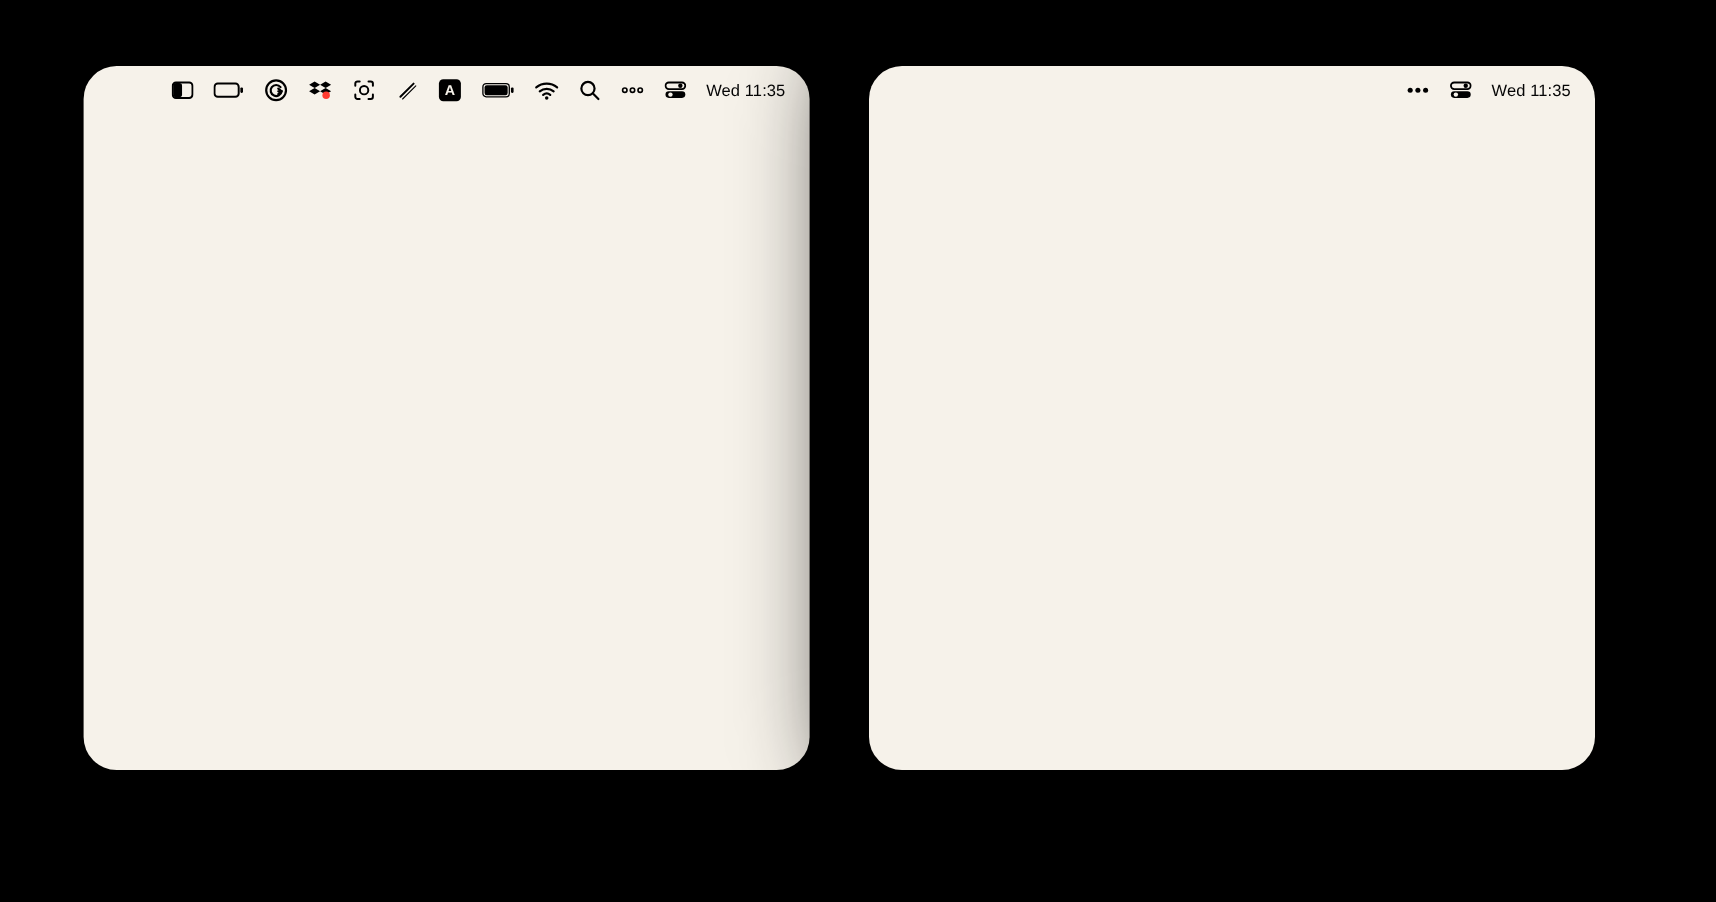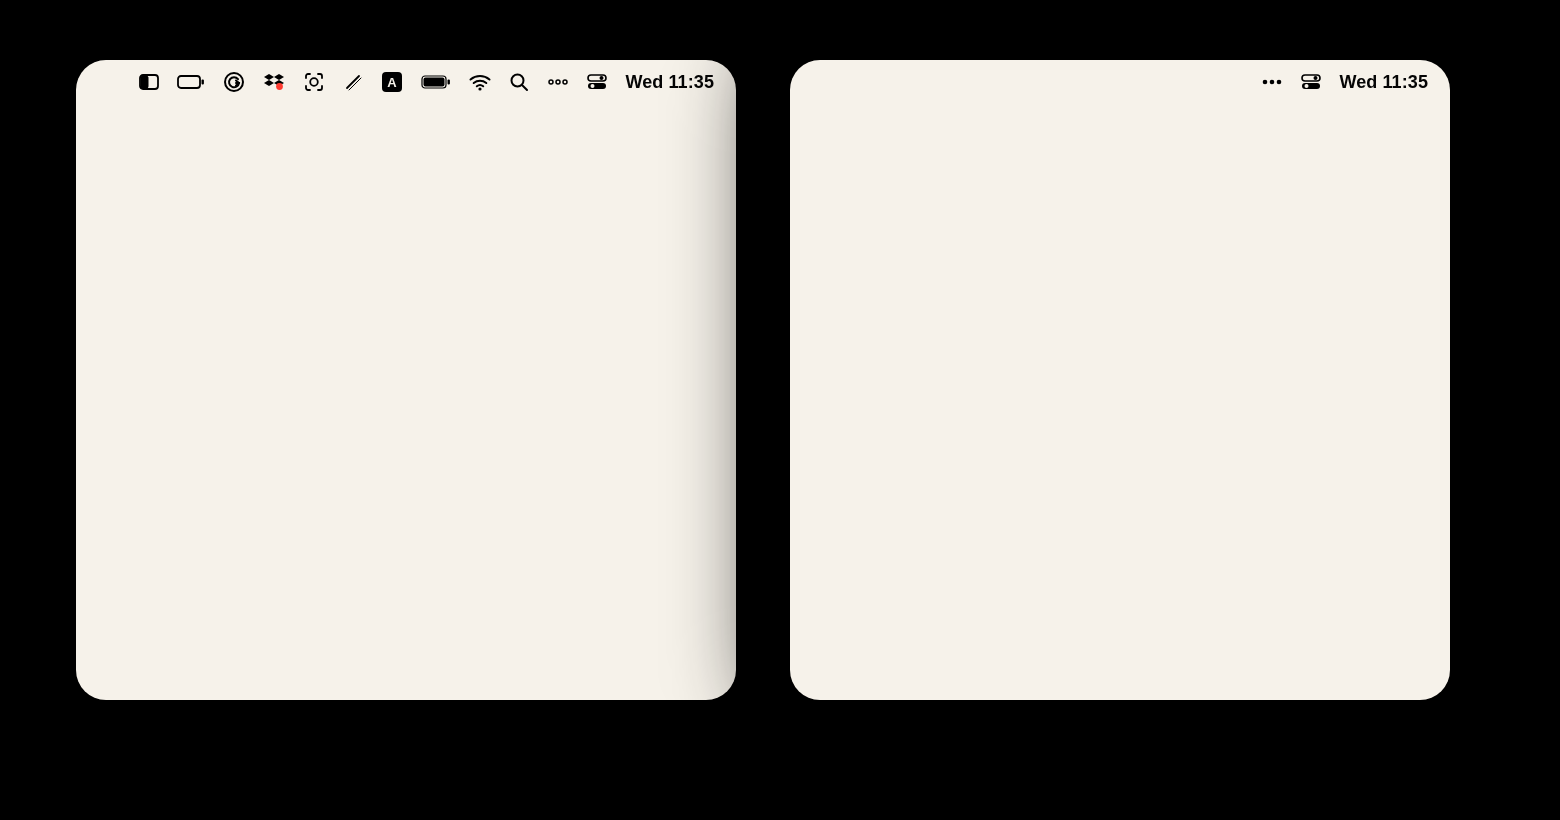--- a/index.html
+++ b/index.html
@@ -2,21 +2,21 @@
 <html><head>
 <meta charset="utf-8">
 <style>
 html,body{margin:0;padding:0;width:1560px;height:820px;background:#000;font-family:-apple-system,"SF Pro Text","Helvetica Neue",Arial,sans-serif;}
 .stage{position:relative;width:1560px;height:820px;}
 .panel{position:absolute;top:60px;width:660px;height:640px;background:#f6f2ea;border-radius:30px;box-shadow:0 0 90px 24px rgba(0,0,0,.9);}
 .panel.left{left:76px;}
 .panel.right{left:790px;}
 .menubar{position:absolute;top:0;left:0;right:0;height:44px;display:flex;align-items:center;justify-content:flex-end;padding:0 22px 0 0;gap:18px;color:#050505;}
 .mbicon{display:flex;align-items:center;justify-content:center;}
-.clock{font-size:18px;font-weight:700;letter-spacing:.1px;white-space:nowrap;}
+.clock{font-size:15px;font-weight:400;letter-spacing:.1px;white-space:nowrap;}
 svg{display:block;}
 </style>
 </head>
 <body>
 
 <div class="stage">
 
   <div class="panel left">
     <div class="menubar">
 

